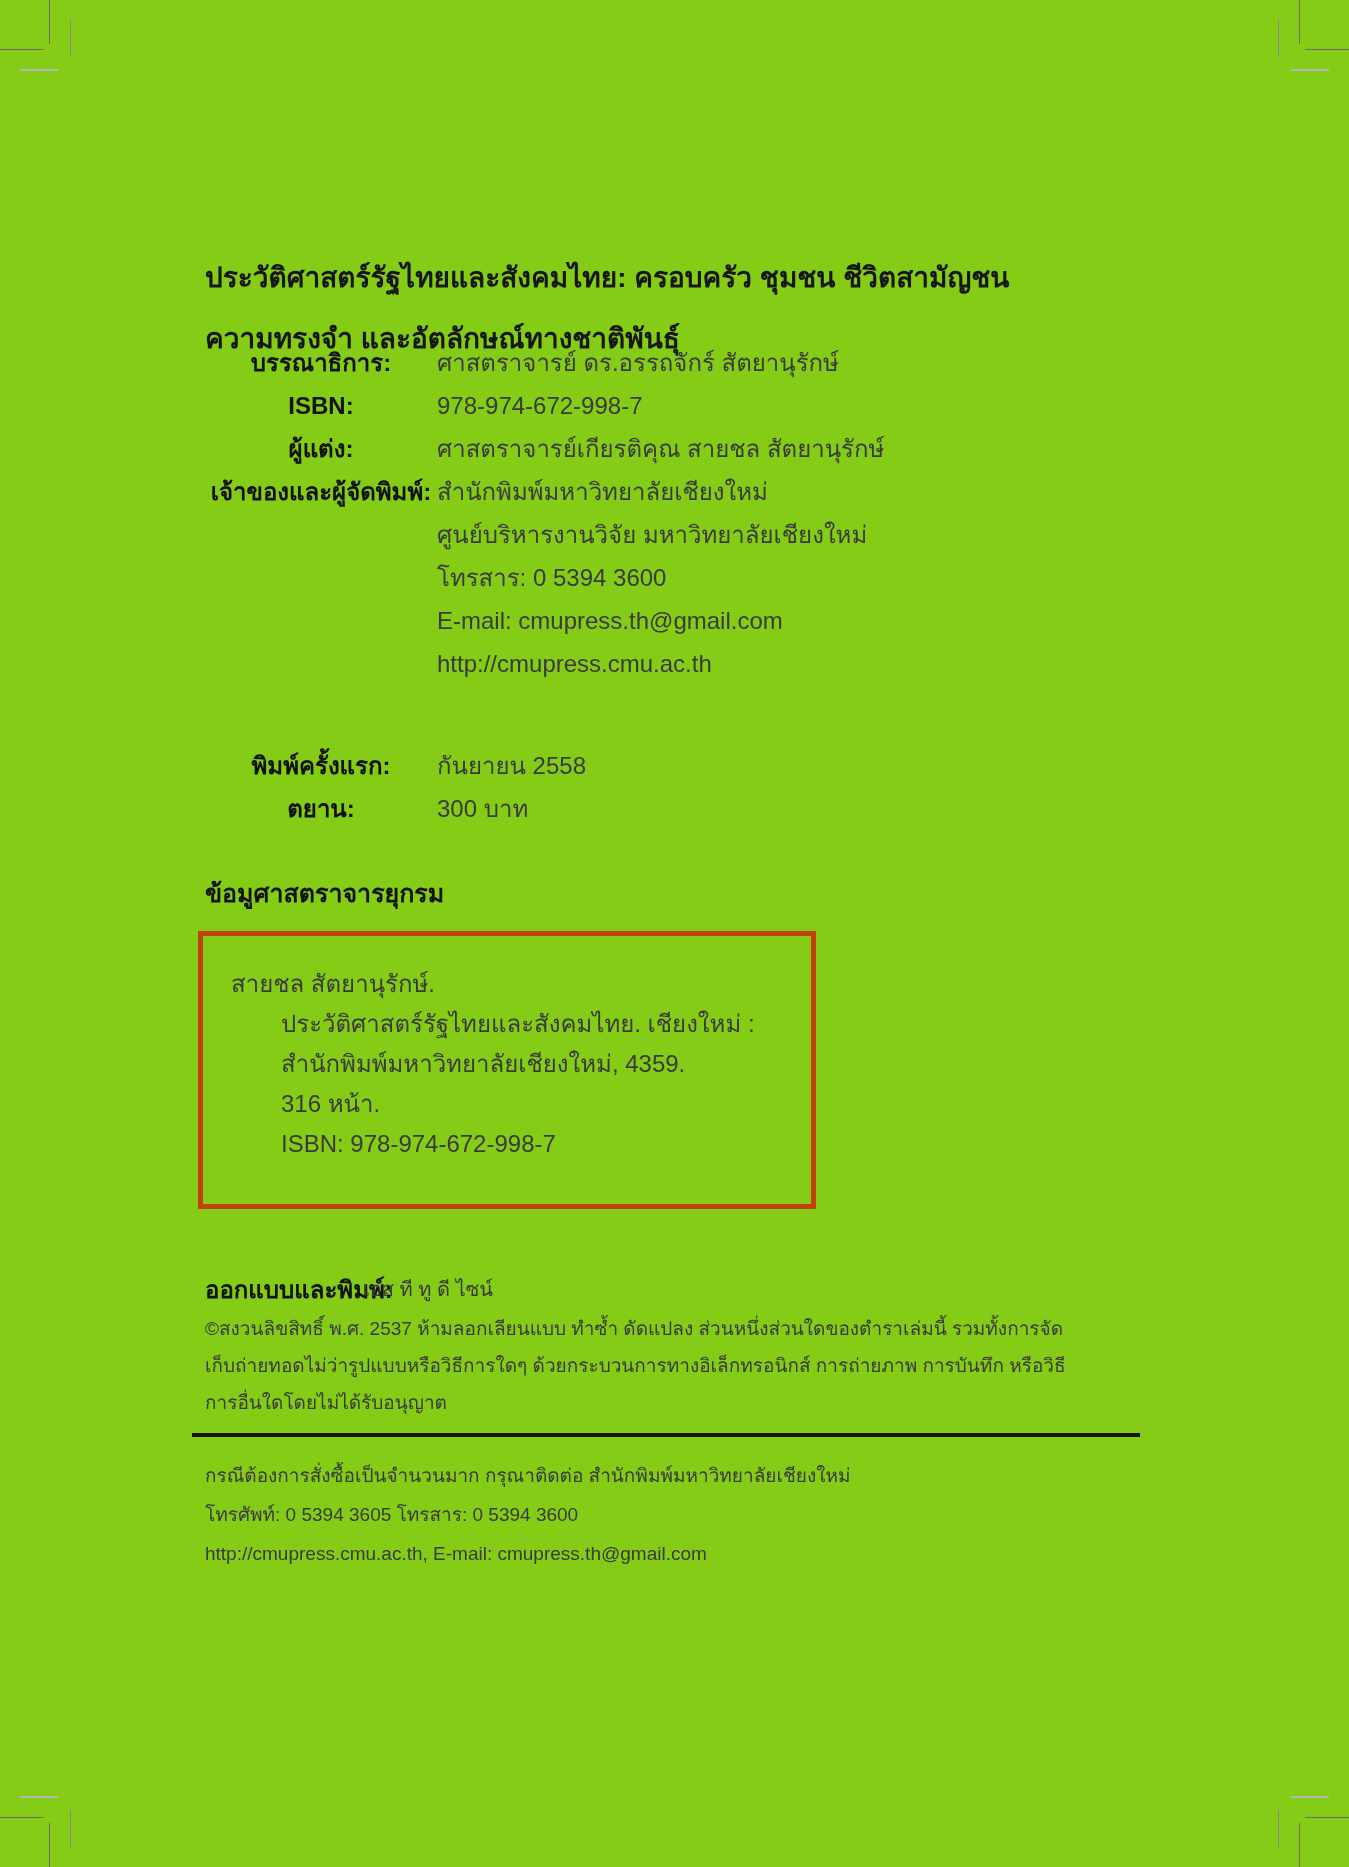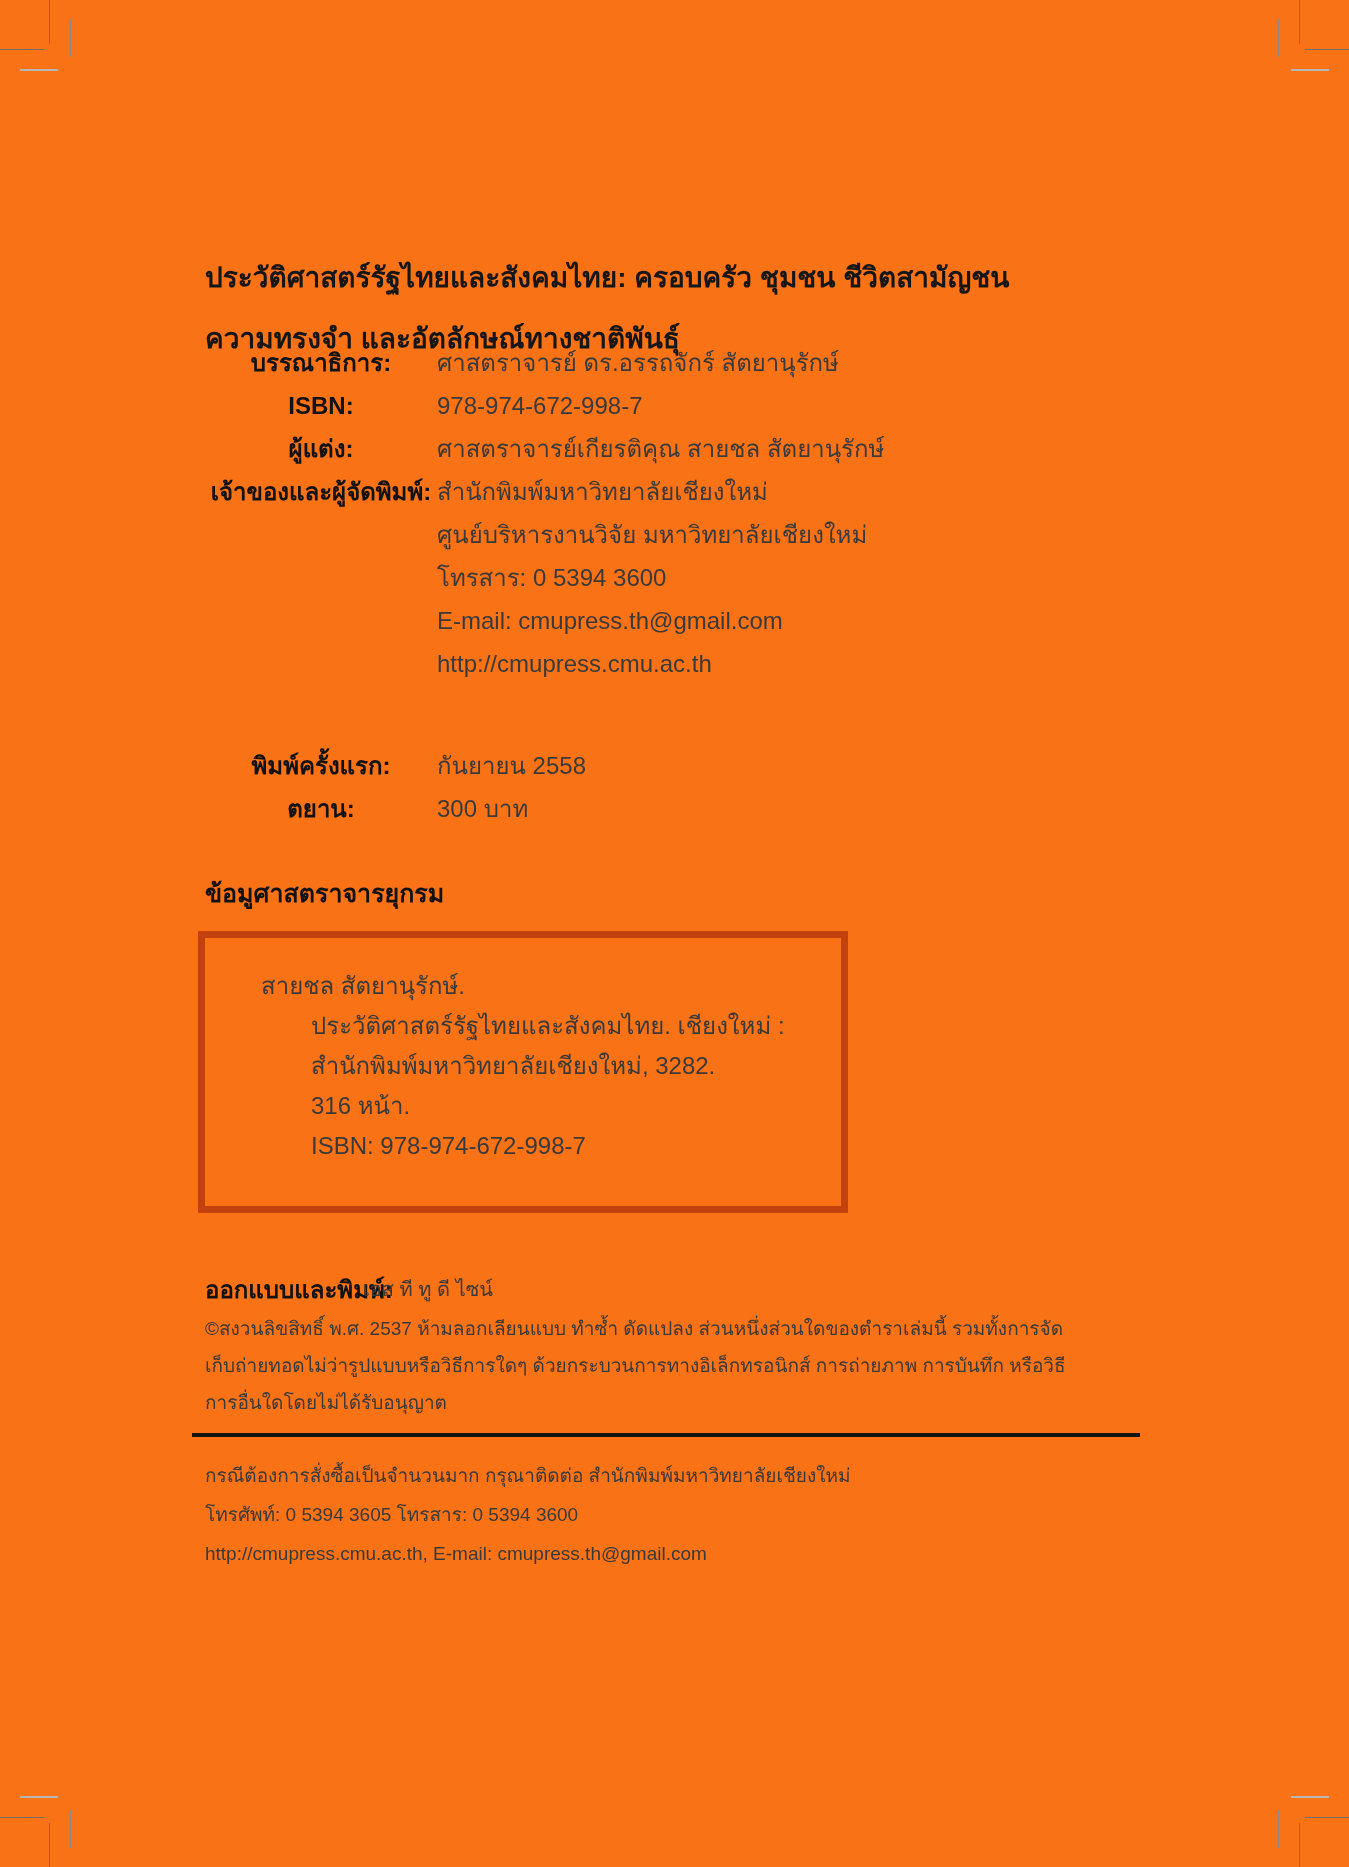--- a/index.html
+++ b/index.html
@@ -1,20 +1,20 @@
 <!DOCTYPE html>
 <html lang="th"><head>
 <meta charset="utf-8">
 <style>
   html, body { margin: 0; padding: 0; background: #ffffff; }
   .page {
     position: relative;
     width: 1349px;
     height: 1867px;
-    background: #f97316;
+    background: #84cc16;
     font-family: "Liberation Sans", "DejaVu Sans", sans-serif;
     color: #1c1c1c;
     overflow: hidden;
   }
 
   
   .cropmark { position: absolute; width: 80px; height: 80px; pointer-events: none; }
   .cropmark.tl { left: 0; top: 0; }
   .cropmark.tr { right: 0; top: 0; transform: scaleX(-1); }
   .cropmark.bl { left: 0; bottom: 0; transform: scaleY(-1); }
@@ -39,22 +39,22 @@
   .row .value {
     flex: 1; font-weight: 400; font-size: 24px; line-height: 43px;
     color: #3a3a3a; white-space: nowrap;
   }
   .bib-heading {
     position: absolute; left: 205px; top: 872px; margin: 0;
     font-size: 25px; font-weight: 700; color: #121212; line-height: 43px;
   }
   .bib-box {
     position: absolute; left: 198px; top: 931px; width: 580px; height: 240px;
-    border: 7px solid #c2410c; box-sizing: content-box;
-    padding: 28px 0 0 56px;
+    border: 5px solid #c2410c; box-sizing: content-box;
+    padding: 28px 0 0 28px;
   }
   .bib-line { font-size: 24px; line-height: 40px; color: #3a3a3a; white-space: nowrap; }
   .bib-line.indented { margin-left: 50px; }
 
   .design-row { position: absolute; left: 205px; top: 1268px; display: flex; height: 43px; }
   .design-row .label {
     width: 158px; flex: 0 0 158px; font-weight: 700; font-size: 24px;
     line-height: 43px; color: #121212; white-space: nowrap;
   }
   .design-row .value { font-size: 20px; line-height: 43px; color: #3a3a3a; white-space: nowrap; text-align: center; }
@@ -145,21 +145,21 @@
     <div class="row">
       <span class="label">ตยาน:</span>
       <span class="value">300 บาท</span>
     </div>
   </div>
 
   <h2 class="bib-heading">ข้อมูศาสตราจารยุกรม</h2>
   <div class="bib-box">
     <div class="bib-line">สายชล สัตยานุรักษ์.</div>
     <div class="bib-line indented">ประวัติศาสตร์รัฐไทยและสังคมไทย. เชียงใหม่ :</div>
-    <div class="bib-line indented">สำนักพิมพ์มหาวิทยาลัยเชียงใหม่, 3282.</div>
+    <div class="bib-line indented">สำนักพิมพ์มหาวิทยาลัยเชียงใหม่, 4359.</div>
     <div class="bib-line indented">316 หน้า.</div>
     <div class="bib-line indented">ISBN: 978-974-672-998-7</div>
   </div>
 
   <div class="design-row">
     <span class="label">ออกแบบและพิมพ์:</span>
     <span class="value">เอส ที ทู ดี ไซน์</span>
   </div>
 
   <p class="copyright">©สงวนลิขสิทธิ์ พ.ศ. 2537 ห้ามลอกเลียนแบบ ทำซ้ำ ดัดแปลง ส่วนหนึ่งส่วนใดของตำราเล่มนี้ รวมทั้งการจัดเก็บถ่ายทอดไม่ว่ารูปแบบหรือวิธีการใดๆ ด้วยกระบวนการทางอิเล็กทรอนิกส์ การถ่ายภาพ การบันทึก หรือวิธีการอื่นใดโดยไม่ได้รับอนุญาต</p>

